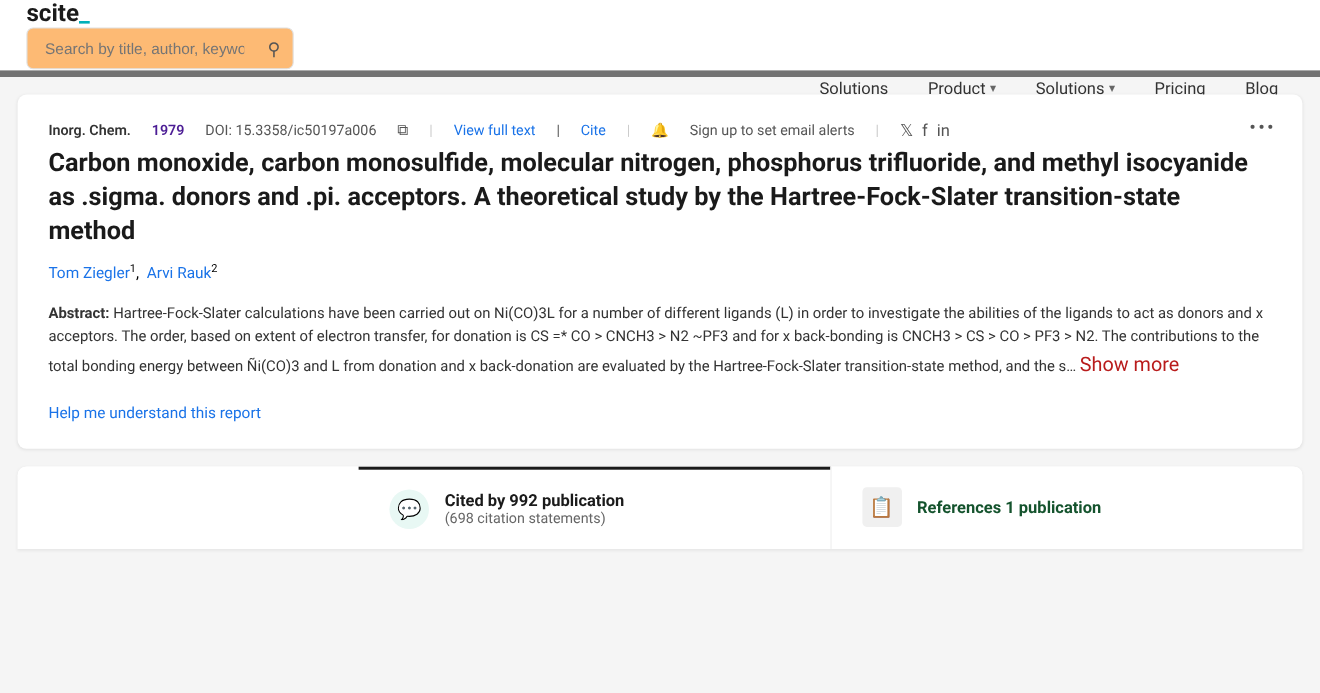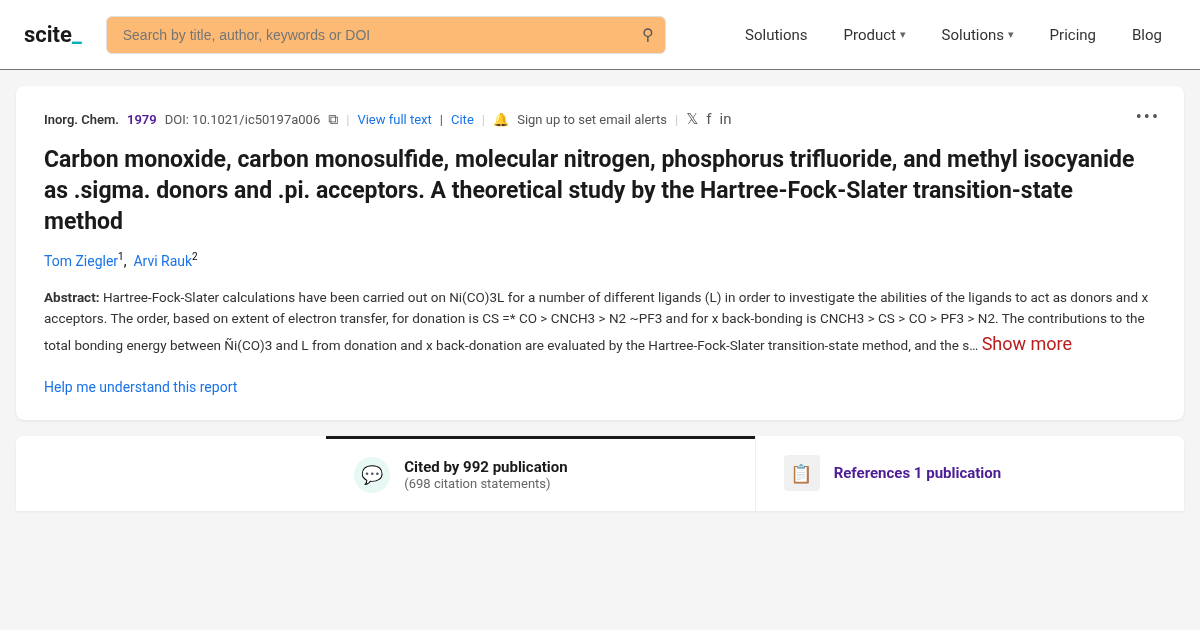--- a/index.html
+++ b/index.html
@@ -1,25 +1,26 @@
 <!DOCTYPE html>
 <html><head>
   <meta charset="utf-8">
   <style>
     * { margin: 0; padding: 0; box-sizing: border-box; }
     body { font-family: -apple-system, BlinkMacSystemFont, 'Segoe UI', Roboto, sans-serif; background: #f5f5f5; width: 1200px; height: 630px; overflow: hidden; }
 
     
     .header {
       display: flex;
-      align-items: center;
+      align-items: flex-start;
       background: #fff;
       padding: 0 24px;
       height: 70px;
-      border-bottom: 1px solid #737373;
+      border-bottom: 6px solid #737373;
+      flex-direction: column;
     }
     .logo {
       font-size: 22px;
       font-weight: 700;
       color: #1a1a1a;
       margin-right: 24px;
       white-space: nowrap;
     }
     .logo span { color: #00b0b9; }
     .search-bar {
@@ -74,24 +75,24 @@
       margin: 0 16px;
       border-radius: 8px;
       padding: 24px 28px 24px 28px;
       position: relative;
       box-shadow: 0 1px 3px rgba(0,0,0,0.08);
     }
 
     .paper-meta {
       display: flex;
       align-items: center;
-      gap: 8px;
+      gap: 19px;
       font-size: 13px;
       color: #555;
-      margin-bottom: 16px;
+      margin-bottom: 4px;
       flex-wrap: wrap;
     }
     .paper-meta .journal { font-weight: 600; color: #333; }
     .paper-meta .year { font-weight: 600; color: #4c1d95; }
     .paper-meta .doi { color: #555; }
     .paper-meta-sep { color: #ccc; }
     .copy-icon { font-size: 14px; color: #555; cursor: pointer; }
     .meta-link { color: #1a73e8; text-decoration: none; font-size: 13px; cursor: pointer; }
     .bell-icon { font-size: 13px; color: #555; }
     .social-icons { display: flex; gap: 8px; align-items: center; }
@@ -185,21 +186,21 @@
       height: 36px;
       border-radius: 4px;
       background: #f0f0f0;
       display: flex;
       align-items: center;
       justify-content: center;
       font-size: 18px;
       color: #666;
       flex-shrink: 0;
     }
-    .refs-main { font-weight: 700; font-size: 15px; color: #4c1d95; }
+    .refs-main { font-weight: 700; font-size: 15px; color: #14532d; }
   </style>
 </head>
 <body>
 
 <header class="header">
   <div class="logo">
     scite<span>_</span>
   </div>
   <div class="search-bar">
     <input type="text" placeholder="Search by title, author, keywords or DOI" style="">
@@ -227,21 +228,21 @@
 </header>
 
 <main class="main">
 
   <div class="paper-card">
 
     
     <div class="paper-meta">
       <span class="journal">Inorg. Chem.</span>
       <span class="year">1979</span>
-      <span class="doi">DOI: 10.1021/ic50197a006</span>
+      <span class="doi">DOI: 15.3358/ic50197a006</span>
       <span class="copy-icon">⧉</span>
       <span class="paper-meta-sep">|</span>
       <a class="meta-link">View full text</a>
       <span>|</span>
       <a class="meta-link">Cite</a>
       <span class="paper-meta-sep">|</span>
       <span class="bell-icon">🔔</span>
       <span style="cursor:pointer; font-size:13px; color:#555;">Sign up to set email alerts</span>
       <span class="paper-meta-sep">|</span>
       <div class="social-icons">

